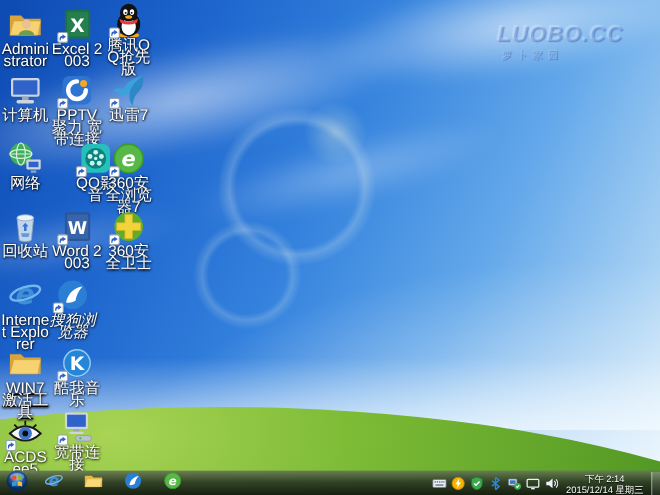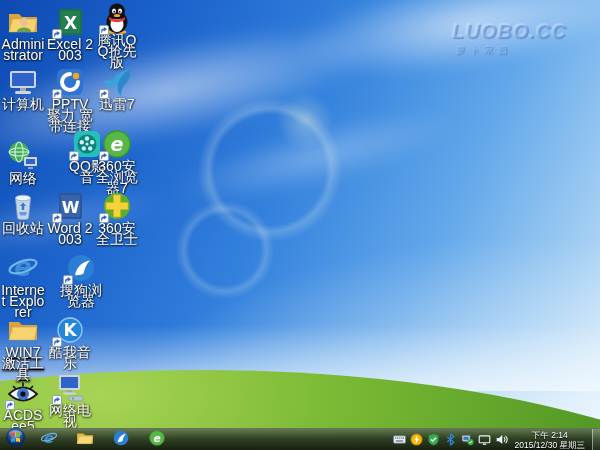--- a/index.html
+++ b/index.html
@@ -143,21 +143,21 @@
         <span class="glyph"><svg width="32" height="32" viewBox="0 0 32 32">
             <path d="M29 3C19 5 13 10 11.5 15.5 8 13.5 4.5 13.8 1.5 16.5 5.5 17 8 19 9.5 22.5c2-2 4.5-3 7-2.7-1.5 4.2 0 7.7 3.5 10.2-0.5-5 1.5-9 5-12.5C28.5 13.5 30 8 29 3z" fill="#3aa3dc"></path>
             <path d="M29 3c-5 3-9 7-11 12-2 5-1.5 10 2 15-0.5-5 1.5-9 5-12.5C28.5 13.5 30 8 29 3z" fill="#2b7fc0" opacity="0.75"></path>
           </svg><span class="sc">
             <svg width="8" height="8" viewBox="0 0 10 10">
               <path d="M1.5 8.5V6C1.5 4 3 3 4.8 3V1.4L8.8 4.2 4.8 7V5.4C3.4 5.4 2.7 6.4 2.7 8.5z" fill="#2f63c9"></path>
             </svg>
           </span></span>
         <div class="lbl">迅雷7</div>
       </div>
-      <div class="dicon" style="left: 0px; top: 140px;">
+      <div class="dicon" style="left: 0px; top: 128px;">
         <span class="glyph"><svg width="32" height="32" viewBox="0 0 32 32">
             <circle cx="12" cy="12" r="10" fill="#3fae5a"></circle>
             <ellipse cx="12" cy="12" rx="10" ry="4" fill="none" stroke="#d8f0dd" stroke-width="1.1"></ellipse>
             <ellipse cx="12" cy="12" rx="4" ry="10" fill="none" stroke="#d8f0dd" stroke-width="1.1"></ellipse>
             <line x1="2" y1="12" x2="22" y2="12" stroke="#d8f0dd" stroke-width="1.1"></line>
             <rect x="17" y="17" width="13" height="9" rx="1" fill="#cdd6e0"></rect>
             <rect x="19" y="19" width="9" height="5" fill="#2f63c9"></rect>
             <rect x="21" y="27" width="5" height="2" fill="#9aa7b5"></rect>
           </svg></span>
         <div class="lbl">网络</div>
@@ -223,21 +223,21 @@
           </span></span>
         <div class="lbl">360安全卫士</div>
       </div>
       <div class="dicon" style="left: 0px; top: 252px;">
         <span class="glyph"><svg width="32" height="32" viewBox="0 0 32 32">
             <text x="16" y="24" font-size="26" font-weight="bold" fill="#3f8fd6" text-anchor="middle" font-family="DejaVu Sans, sans-serif" font-style="italic">e</text>
             <ellipse cx="16" cy="14.5" rx="14" ry="5.5" fill="none" stroke="#72b6ec" stroke-width="2.2" transform="rotate(-18 16 14.5)"></ellipse>
           </svg></span>
         <div class="lbl">Internet Explorer</div>
       </div>
-      <div class="dicon" style="left: 58px; top: 252px;">
+      <div class="dicon" style="left: 43px; top: 252px; font-style: italic;">
         <span class="glyph"><svg width="32" height="32" viewBox="0 0 32 32">
             <circle cx="16" cy="16" r="13" fill="#2a7fd4"></circle>
             <path d="M10 23C12 14 18 9.5 25 8.5 21 12.5 19.5 17 18.6 21.5 16 23.2 12.8 23.5 10 23z" fill="#fff"></path>
           </svg><span class="sc">
             <svg width="8" height="8" viewBox="0 0 10 10">
               <path d="M1.5 8.5V6C1.5 4 3 3 4.8 3V1.4L8.8 4.2 4.8 7V5.4C3.4 5.4 2.7 6.4 2.7 8.5z" fill="#2f63c9"></path>
             </svg>
           </span></span>
         <div class="lbl">搜狗浏览器</div>
       </div>
@@ -279,21 +279,21 @@
             <rect x="7" y="5" width="17" height="11" fill="#2f63c9"></rect>
             <rect x="13" y="18" width="5" height="2.5" fill="#9aa7b5"></rect>
             <rect x="9" y="20.5" width="13" height="2" rx="1" fill="#cdd6e0"></rect>
             <rect x="15" y="24" width="14" height="5" rx="2" fill="#b9c4cf" stroke="#8a97a5" stroke-width="0.7"></rect>
             <circle cx="19" cy="26.5" r="1" fill="#3fae5a"></circle>
           </svg><span class="sc">
             <svg width="8" height="8" viewBox="0 0 10 10">
               <path d="M1.5 8.5V6C1.5 4 3 3 4.8 3V1.4L8.8 4.2 4.8 7V5.4C3.4 5.4 2.7 6.4 2.7 8.5z" fill="#2f63c9"></path>
             </svg>
           </span></span>
-        <div class="lbl">网络电视</div>
+        <div class="lbl">宽带连接</div>
       </div>
     </div>
 
   <div id="taskbar">
     <div id="tb-left">
       <div id="start-button">
           <span><svg width="21" height="21" viewBox="0 0 32 32">
               <defs>
                 <radialGradient id="og" cx="50%" cy="35%">
                   <stop offset="0%" stop-color="#8fc3ef"></stop>
@@ -387,18 +387,18 @@
           </div>
           <div class="tray-icon">
             <svg width="13" height="13" viewBox="0 0 16 16">
               <path d="M2 6v4h3l4 3.5v-11L5 6z" fill="#eef3f7"></path>
               <path d="M11 5.2a4.2 4.2 0 0 1 0 5.6M13 3.4a7 7 0 0 1 0 9.2" stroke="#eef3f7" stroke-width="1.3" fill="none"></path>
             </svg>
           </div>
         </div>
       <div id="clock">
         <div>下午 2:14</div>
-        <div>2015/12/30 星期三</div>
+        <div>2015/12/14 星期三</div>
       </div>
       <div id="show-desktop"></div>
     </div>
   </div>
 </div>
 
 </body></html>

